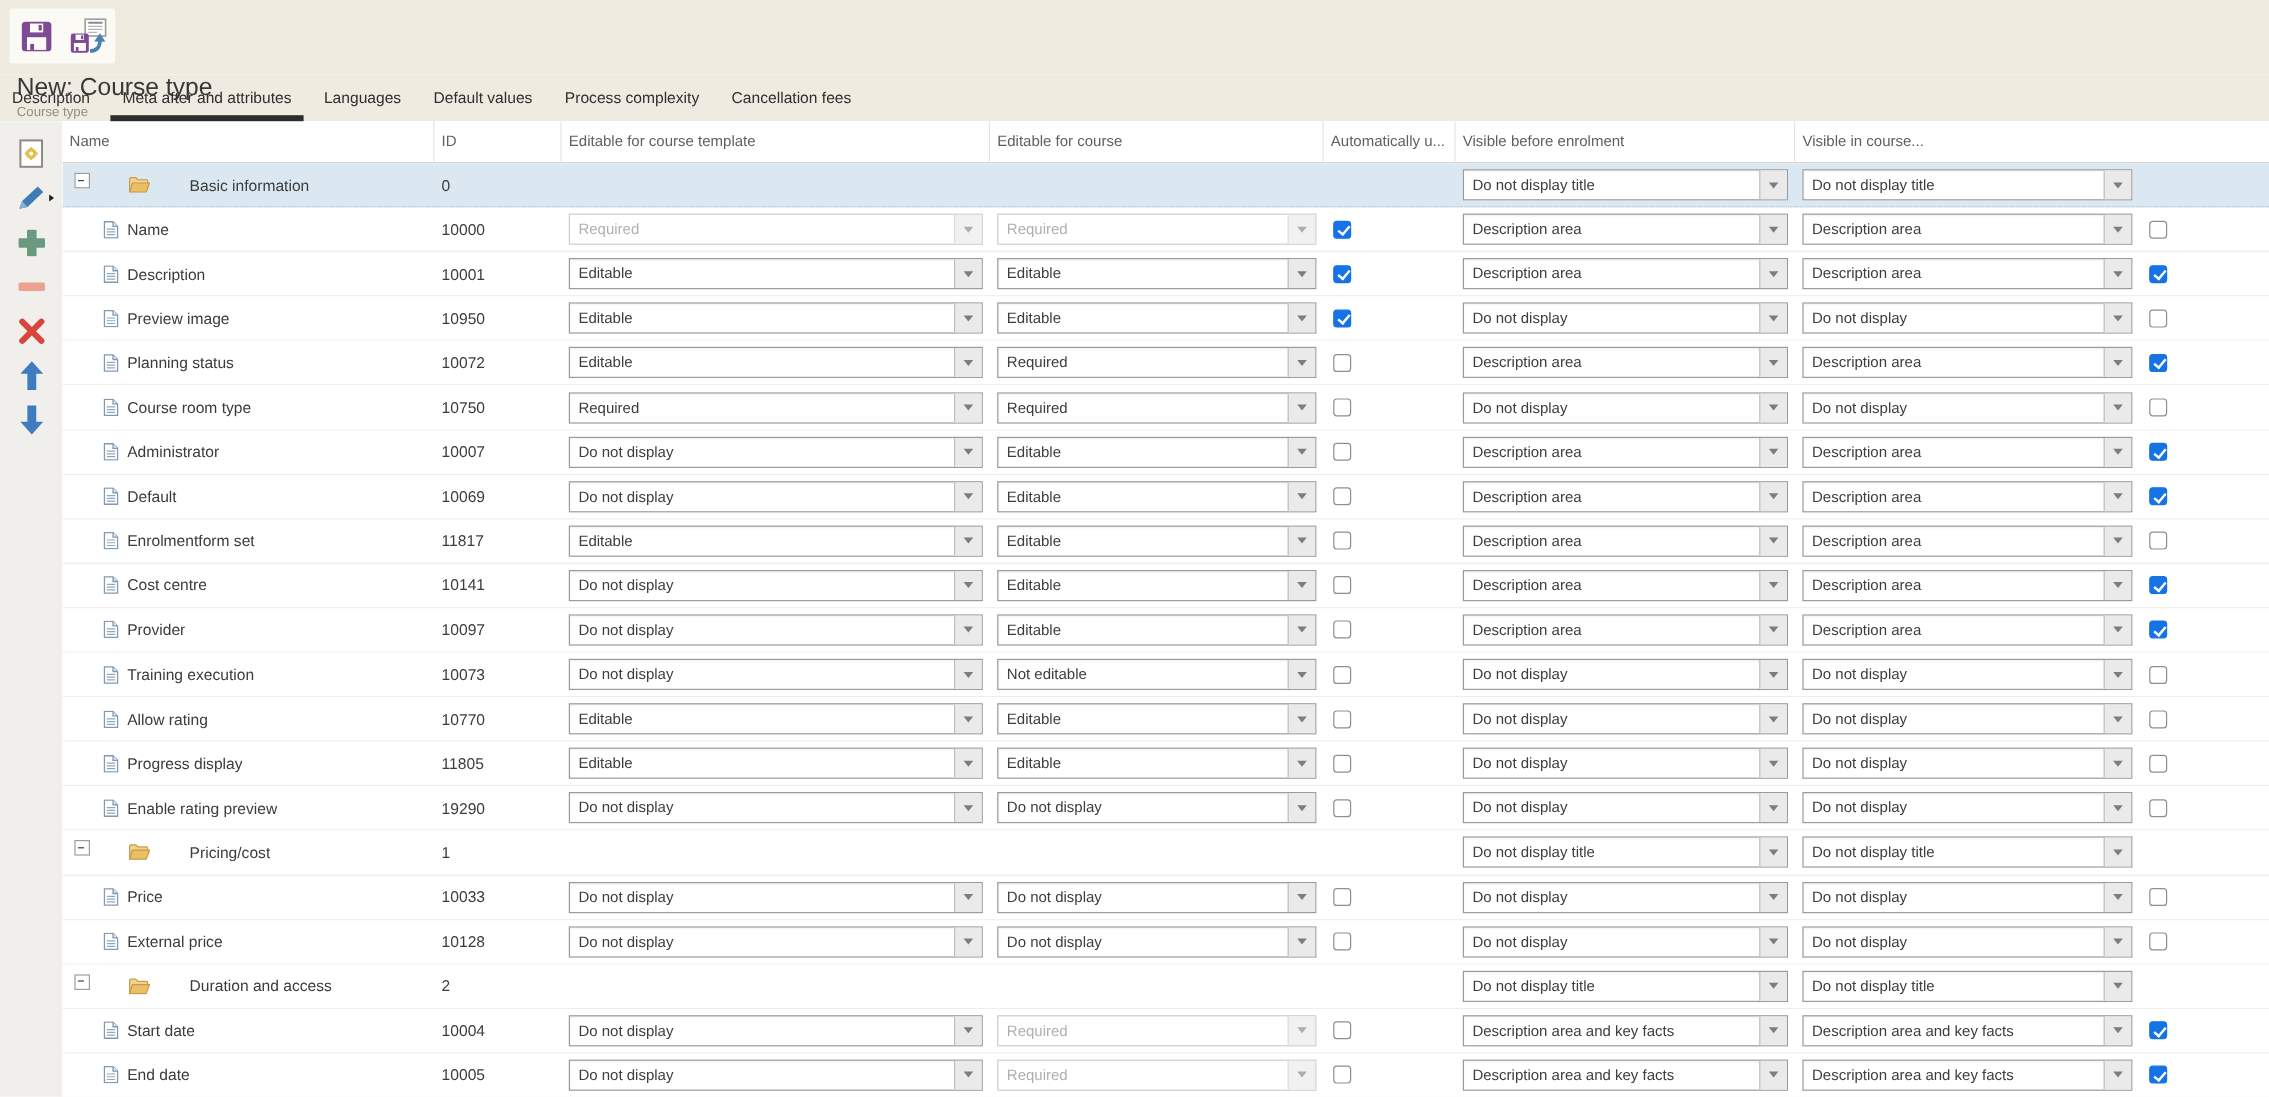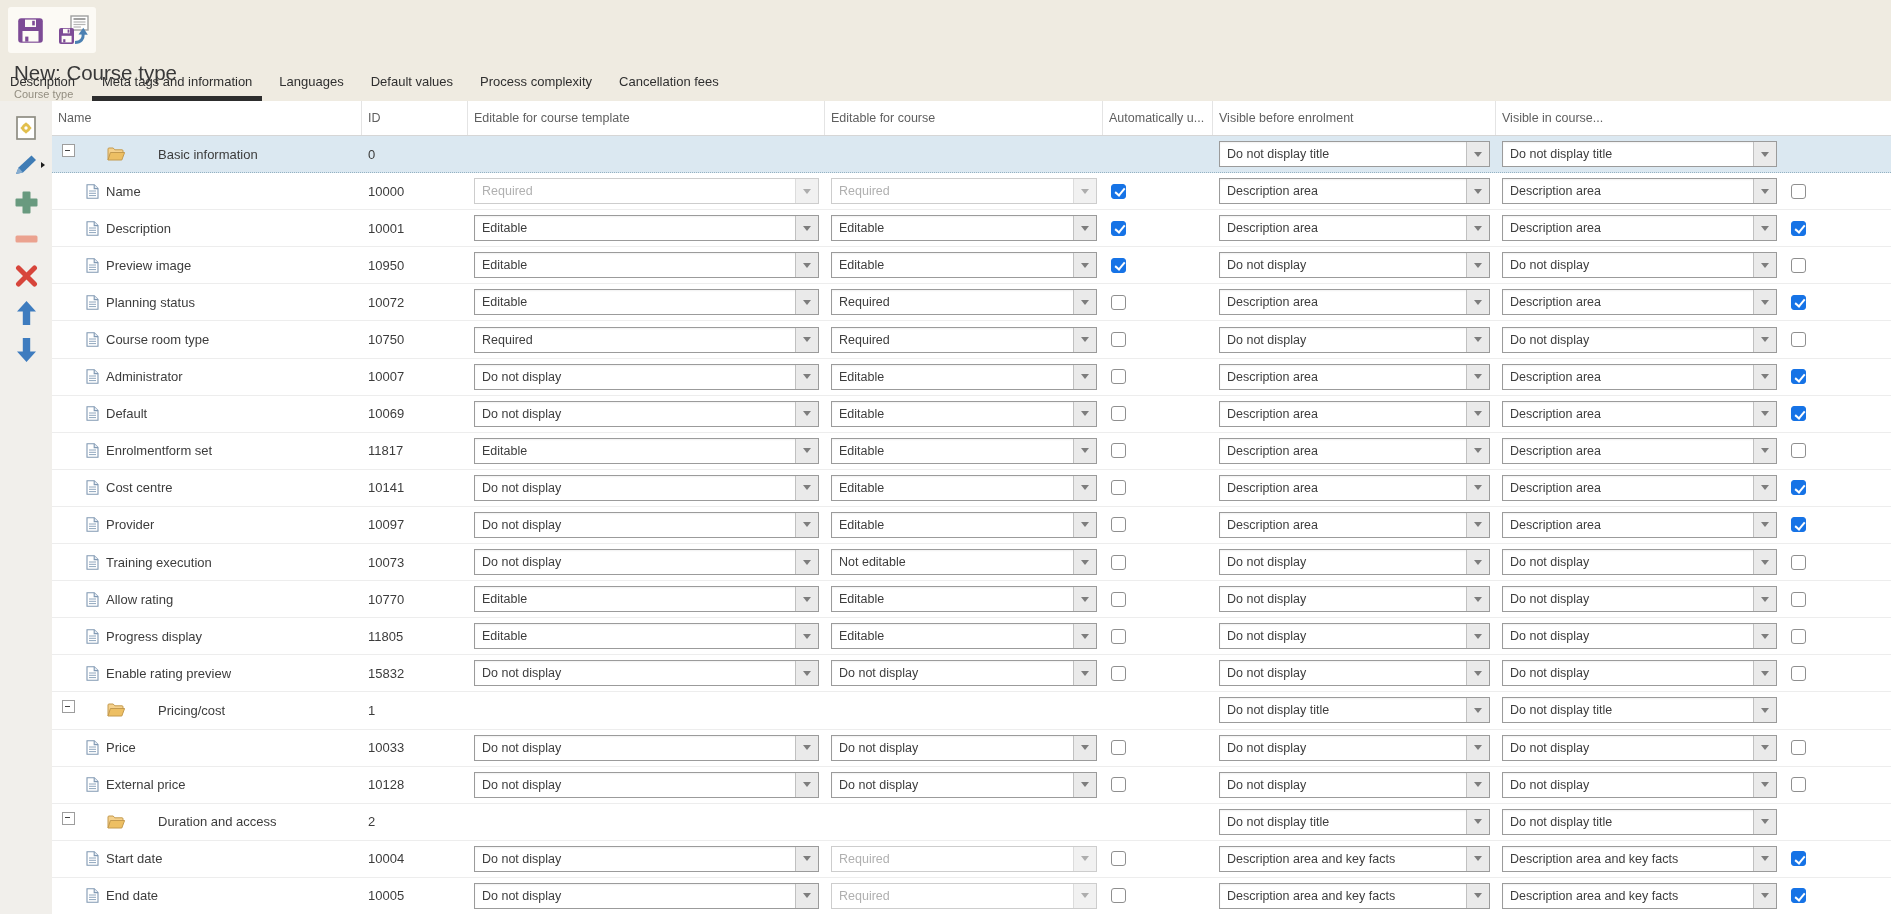--- a/index.html
+++ b/index.html
@@ -124,21 +124,21 @@
     </div>
   </div>
   <div class="title-block">
     <div class="page-title">New: Course type</div>
     <div class="page-subtitle">Course type</div>
   </div>
 </div>
 
 <div class="tab-bar">
     <div class="tab">Description</div>
-    <div class="tab active">Meta tags and information</div>
+    <div class="tab active">Meta after and attributes</div>
     <div class="tab">Languages</div>
     <div class="tab">Default values</div>
     <div class="tab">Process complexity</div>
     <div class="tab">Cancellation fees</div>
   </div>
 
 <div class="main">
 
   <div class="toolbar">
     <div class="tbtn">
@@ -952,21 +952,21 @@
               <path d="M8.2 0.8 V4.6 H12" fill="#e7edf5" stroke="#8199b3" stroke-width="1.1"></path>
               <g stroke="#8fa6bd" stroke-width="1">
                 <line x1="3" y1="7" x2="10" y2="7"></line>
                 <line x1="3" y1="9.3" x2="10" y2="9.3"></line>
                 <line x1="3" y1="11.6" x2="10" y2="11.6"></line>
               </g>
             </svg>
             <span class="rname">Enable rating preview</span>
           </div>
           <div class="cell id-cell">
-            <span>15832</span>
+            <span>19290</span>
           </div>
           <div class="cell">
             <div class="dd">
               <span class="dd-val">Do not display</span>
               <span class="dd-btn">
                 <i class="tri"></i>
               </span>
             </div>
           </div>
           <div class="cell">

